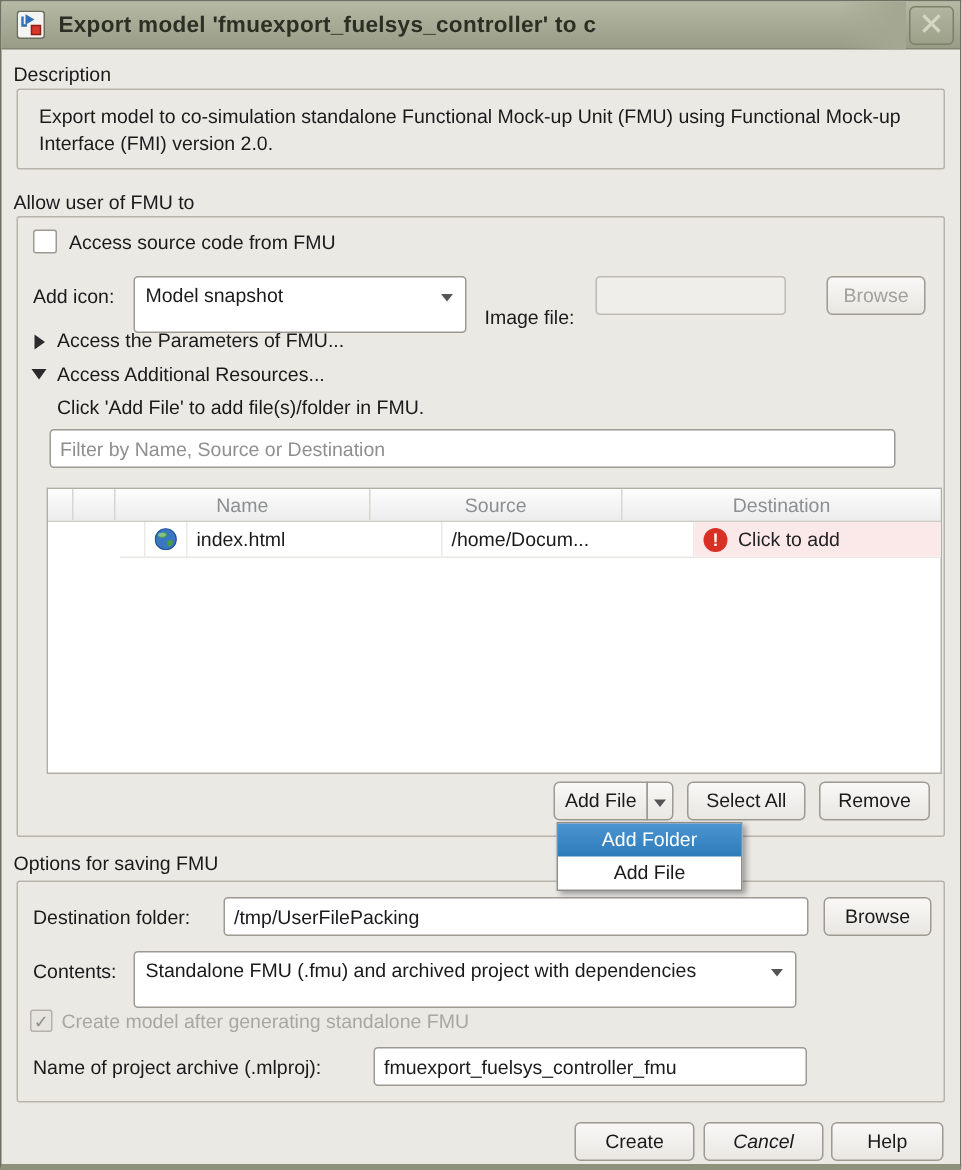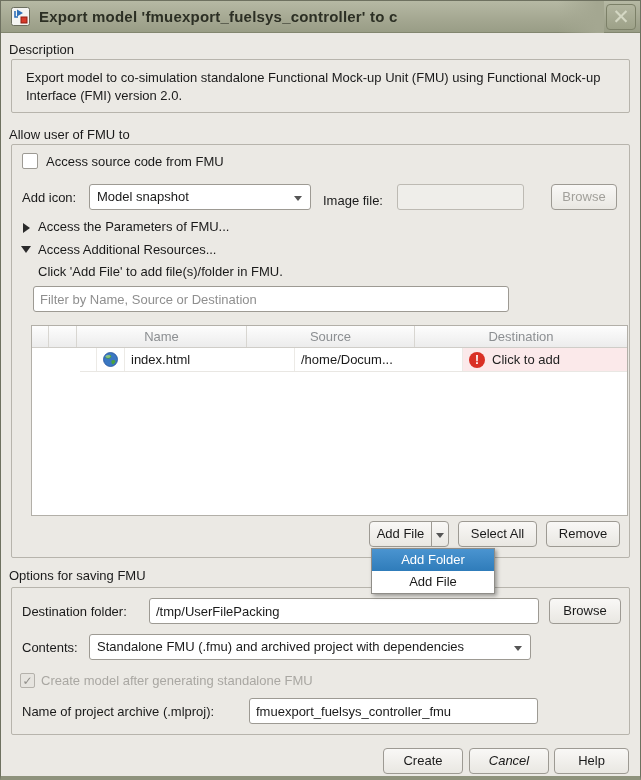--- a/index.html
+++ b/index.html
@@ -38,21 +38,21 @@
   }
   .btn.disabled { color:#a2a09b; cursor:default; }
   .tinput {
     position:absolute; height:26px; border:1px solid #9d9a93; border-radius:3px;
     background:#ffffff; padding:0 6px; font:13px "Liberation Sans","DejaVu Sans",sans-serif;
     color:#1a1a1a;
   }
   .tinput::placeholder { color:#8f8f8f; }
   .tinput:disabled { background:#efeeea; border-color:#bdbab3; }
   .fake-select {
-    position:absolute; height:26px; border:1px solid #9d9a93; border-radius:3px;
+    position:absolute; height:38px; border:1px solid #9d9a93; border-radius:3px;
     background:#ffffff; padding:0 8px 0 7px; line-height:24px; color:#1a1a1a; cursor:pointer;
     white-space:nowrap; overflow:hidden;
   }
   .sel-arrow {
     position:absolute; right:8px; top:11px; width:0; height:0;
     border-left:4px solid transparent; border-right:4px solid transparent; border-top:5px solid #555;
   }
   .checkbox { position:absolute; width:16px; height:16px; background:#fff; border:1px solid #9d9a93; border-radius:2px; cursor:pointer; }
   .checkbox.disabled { background:#e6e4df; border-color:#b4b1ab; color:#8f8d88; font-size:12px; line-height:14px; text-align:center; cursor:default; }
   .lbl { position:absolute; white-space:nowrap; }
@@ -111,33 +111,33 @@
   <div class="groupbox" style="left:10px; top:143px; width:619px; height:414px;"></div>
 
   <div class="checkbox" style="left:21px; top:152px;"></div>
   <div class="lbl" style="left:45px; top:153px;">Access source code from FMU</div>
 
   <div class="lbl" style="left:21px; top:189px;">Add icon:</div>
   <div class="fake-select" style="left:88px; top:183px; width:222px;">
     <span>Model snapshot</span>
     <span class="sel-arrow"></span>
   </div>
-  <div class="lbl" style="left:322px; top:192px;">Image file:</div>
+  <div class="lbl" style="left:322px; top:203px;">Image file:</div>
   <input class="tinput" style="left: 396px; top: 183px; width: 127px;" disabled="" value="">
   <div class="btn disabled" style="left:550px; top:183px; width:66px;">Browse</div>
 
   <span class="tri-right" style="left:22px; top:222px;"></span>
   <div class="lbl" style="left:37px; top:218px;">Access the Parameters of FMU...</div>
 
   <span class="tri-down" style="left:20px; top:245px;"></span>
   <div class="lbl" style="left:37px; top:241px;">Access Additional Resources...</div>
 
   <div class="lbl" style="left:37px; top:263px;">Click 'Add File' to add file(s)/folder in FMU.</div>
 
-  <input class="tinput" style="left: 32px; top: 285px; width: 476px;" placeholder="Filter by Name, Source or Destination">
+  <input class="tinput" style="left: 32px; top: 285px; width: 564px;" placeholder="Filter by Name, Source or Destination">
 
   <div id="res-table">
     <div class="thead">
       <div class="th c0"></div>
       <div class="th c1"></div>
       <div class="th c2">Name</div>
       <div class="th c3">Source</div>
       <div class="th c4" style="border-right:none;">Destination</div>
     </div>
     <div class="trow">

